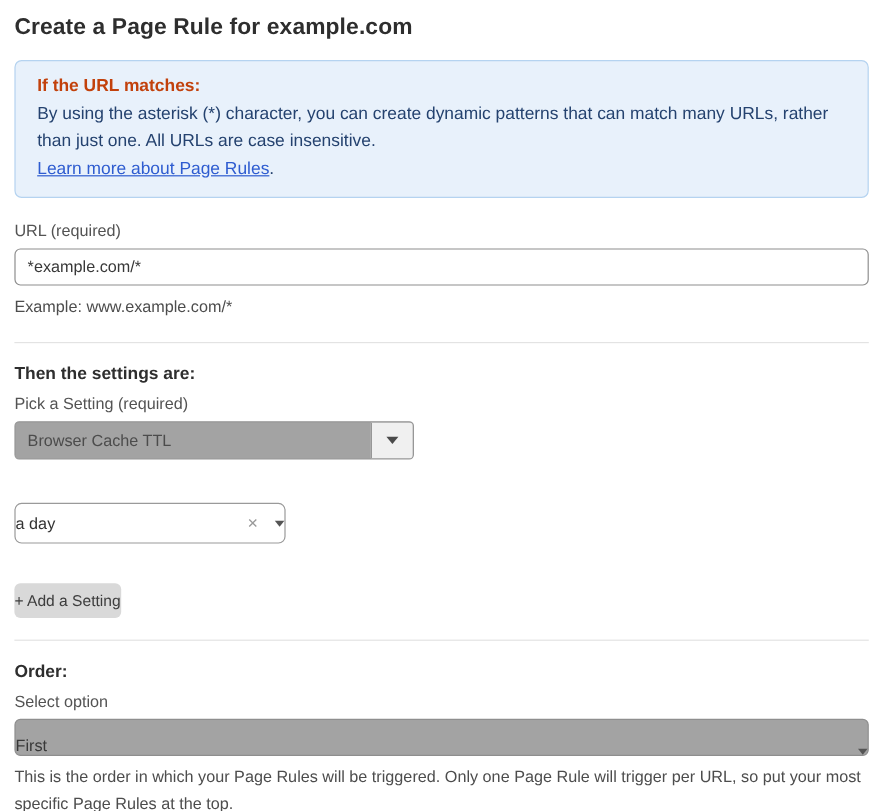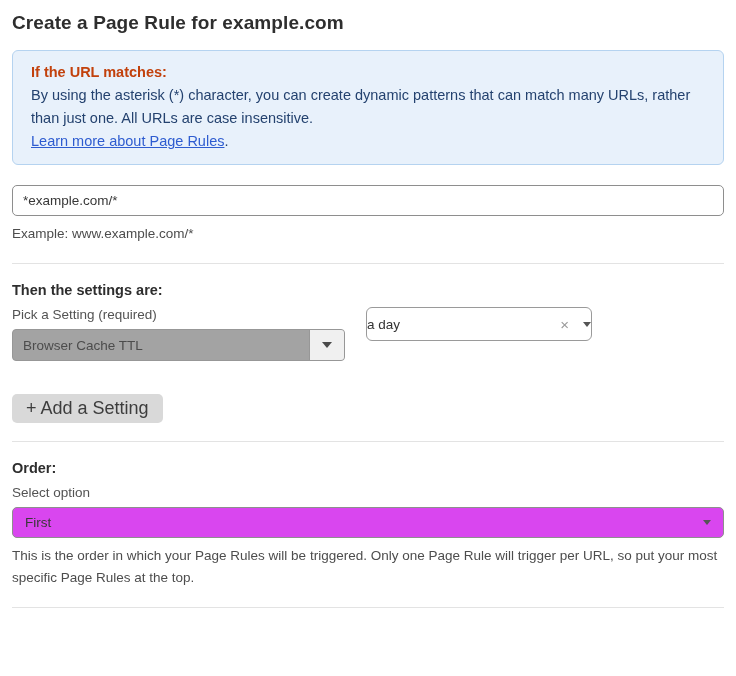--- a/index.html
+++ b/index.html
@@ -74,22 +74,23 @@
   .section-heading {
     font-size: 14.5px;
     font-weight: bold;
     color: #2e2e2e;
     margin-bottom: 9px;
   }
   .section-heading.tight { }
   
   .settings-row {
     display: flex;
-    gap: 21px;
+    gap: 36px;
     align-items: flex-start;
+    flex-direction: column;
   }
   .col-setting { width: 333px; }
   .col-ttl { width: 226px; }
   
   .select-segmented {
     display: flex;
     align-items: stretch;
     height: 32px;
     border: 1px solid #979797;
     border-radius: 4px;
@@ -144,41 +145,41 @@
   .combo .clear-x {
     color: #9a9a9a;
     font-size: 15px;
     line-height: 1;
     margin-right: 14px;
     cursor: pointer;
   }
   
   .select-plain {
     display: flex;
-    align-items: center;
+    align-items: flex-end;
     height: 31px;
     border: 1px solid #8e8e8e;
     border-radius: 5px;
-    background: #d946ef;
-    padding: 0 12px;
+    background: #a3a3a3;
+    padding: 0 0;
     cursor: pointer;
   }
   .select-plain .select-value {
     flex: 1;
     font-size: 13.5px;
     color: #383838;
   }
   
   .btn {
     display: inline-block;
     height: 29px;
-    padding: 0 14px;
+    padding: 0 0;
     border: none;
     border-radius: 5px;
-    font-size: 18px;
+    font-size: 13px;
     font-family: "Liberation Sans", "DejaVu Sans", sans-serif;
     cursor: pointer;
     line-height: 29px;
   }
   .btn-gray {
     background: #d9d9d9;
     color: #3d3d3d;
   }
   .add-setting-row { margin-top: 33px; }
 </style>
@@ -190,20 +191,21 @@
   <h1 class="page-title">Create a Page Rule for example.com</h1>
 
   <div class="info-box">
     <div class="info-heading">If the URL matches:</div>
     <div class="info-body">By using the asterisk (*) character, you can create dynamic patterns that can match many URLs, rather than just one. All URLs are case insensitive.</div>
     <div>
       <a class="info-link">Learn more about Page Rules</a><span>.</span>
     </div>
   </div>
 
+  <div class="field-label">URL (required)</div>
   <input class="text-input" type="text" value="*example.com/*" style="">
   <div class="helper-text">Example: www.example.com/*</div>
 
   <hr class="divider">
 
   <div class="section-heading tight">Then the settings are:</div>
 
   <div class="settings-row">
     <div class="col-setting">
       <div class="field-label">Pick a Setting (required)</div>

